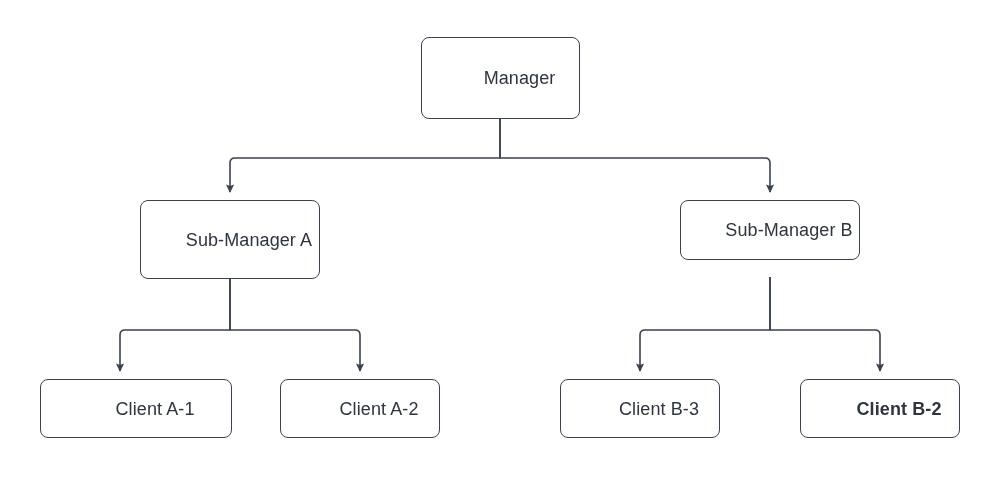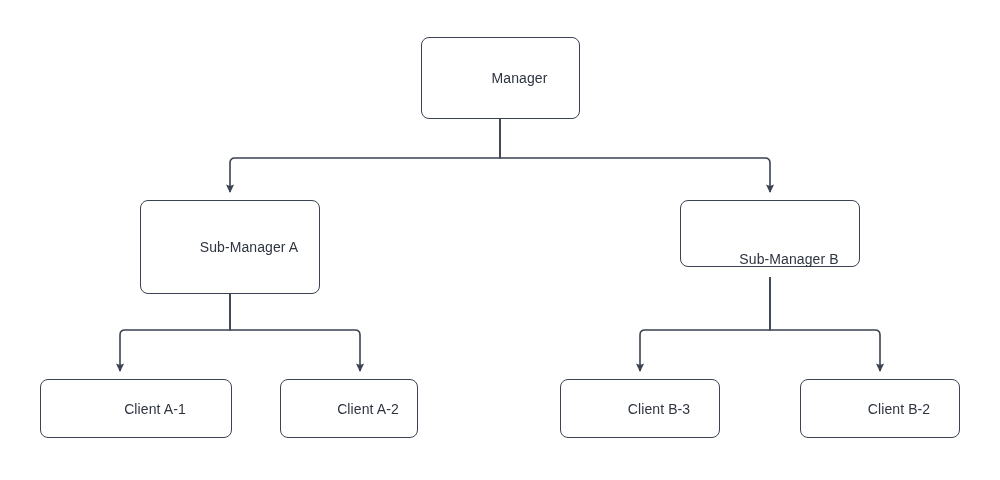--- a/index.html
+++ b/index.html
@@ -25,37 +25,37 @@
   .node {
     position: absolute;
     box-sizing: border-box;
     background: #ffffff;
     border: 1.6px solid #3b4252;
     border-radius: 8px;
     display: flex;
     align-items: center;
     justify-content: center;
     color: #2e3440;
-    font-size: 14px;
+    font-size: 18px;
     line-height: 1;
     letter-spacing: 0.1px;
     white-space: nowrap;
     padding-left: 38px;
   }
   .node-label {
     display: block;
     pointer-events: none;
   }
   #node-manager    { left: 421px; top: 37px;  width: 159px; height: 82px; }
-  #node-sub-a      { left: 140px; top: 200px; width: 180px; height: 94px; }
-  #node-sub-b      { left: 680px; top: 200px; width: 180px; height: 67px; align-items: flex-end; }
+  #node-sub-a      { left: 140px; top: 200px; width: 180px; height: 79px; }
+  #node-sub-b      { left: 680px; top: 200px; width: 180px; height: 60px; }
   #node-client-a1  { left: 40px;  top: 379px; width: 192px; height: 59px; }
-  #node-client-a2  { left: 280px; top: 379px; width: 138px; height: 59px; }
+  #node-client-a2  { left: 280px; top: 379px; width: 160px; height: 59px; }
   #node-client-b1  { left: 560px; top: 379px; width: 160px; height: 59px; }
-  #node-client-b2  { left: 800px; top: 379px; width: 160px; height: 59px; }
+  #node-client-b2  { left: 800px; top: 379px; width: 160px; height: 59px; font-weight: bold; }
 </style>
 </head>
 <body>
 
 <div id="canvas">
 
   <svg id="edge-layer" viewBox="0 0 1000 480" xmlns="http://www.w3.org/2000/svg">
     <defs>
       <marker id="arrowhead" markerWidth="9" markerHeight="9" refX="7.6" refY="4.5" orient="auto" markerUnits="userSpaceOnUse">
         <path d="M 0 0.4 L 8.6 4.5 L 0 8.6 L 1.5 4.5 Z" fill="#3b4252"></path>

